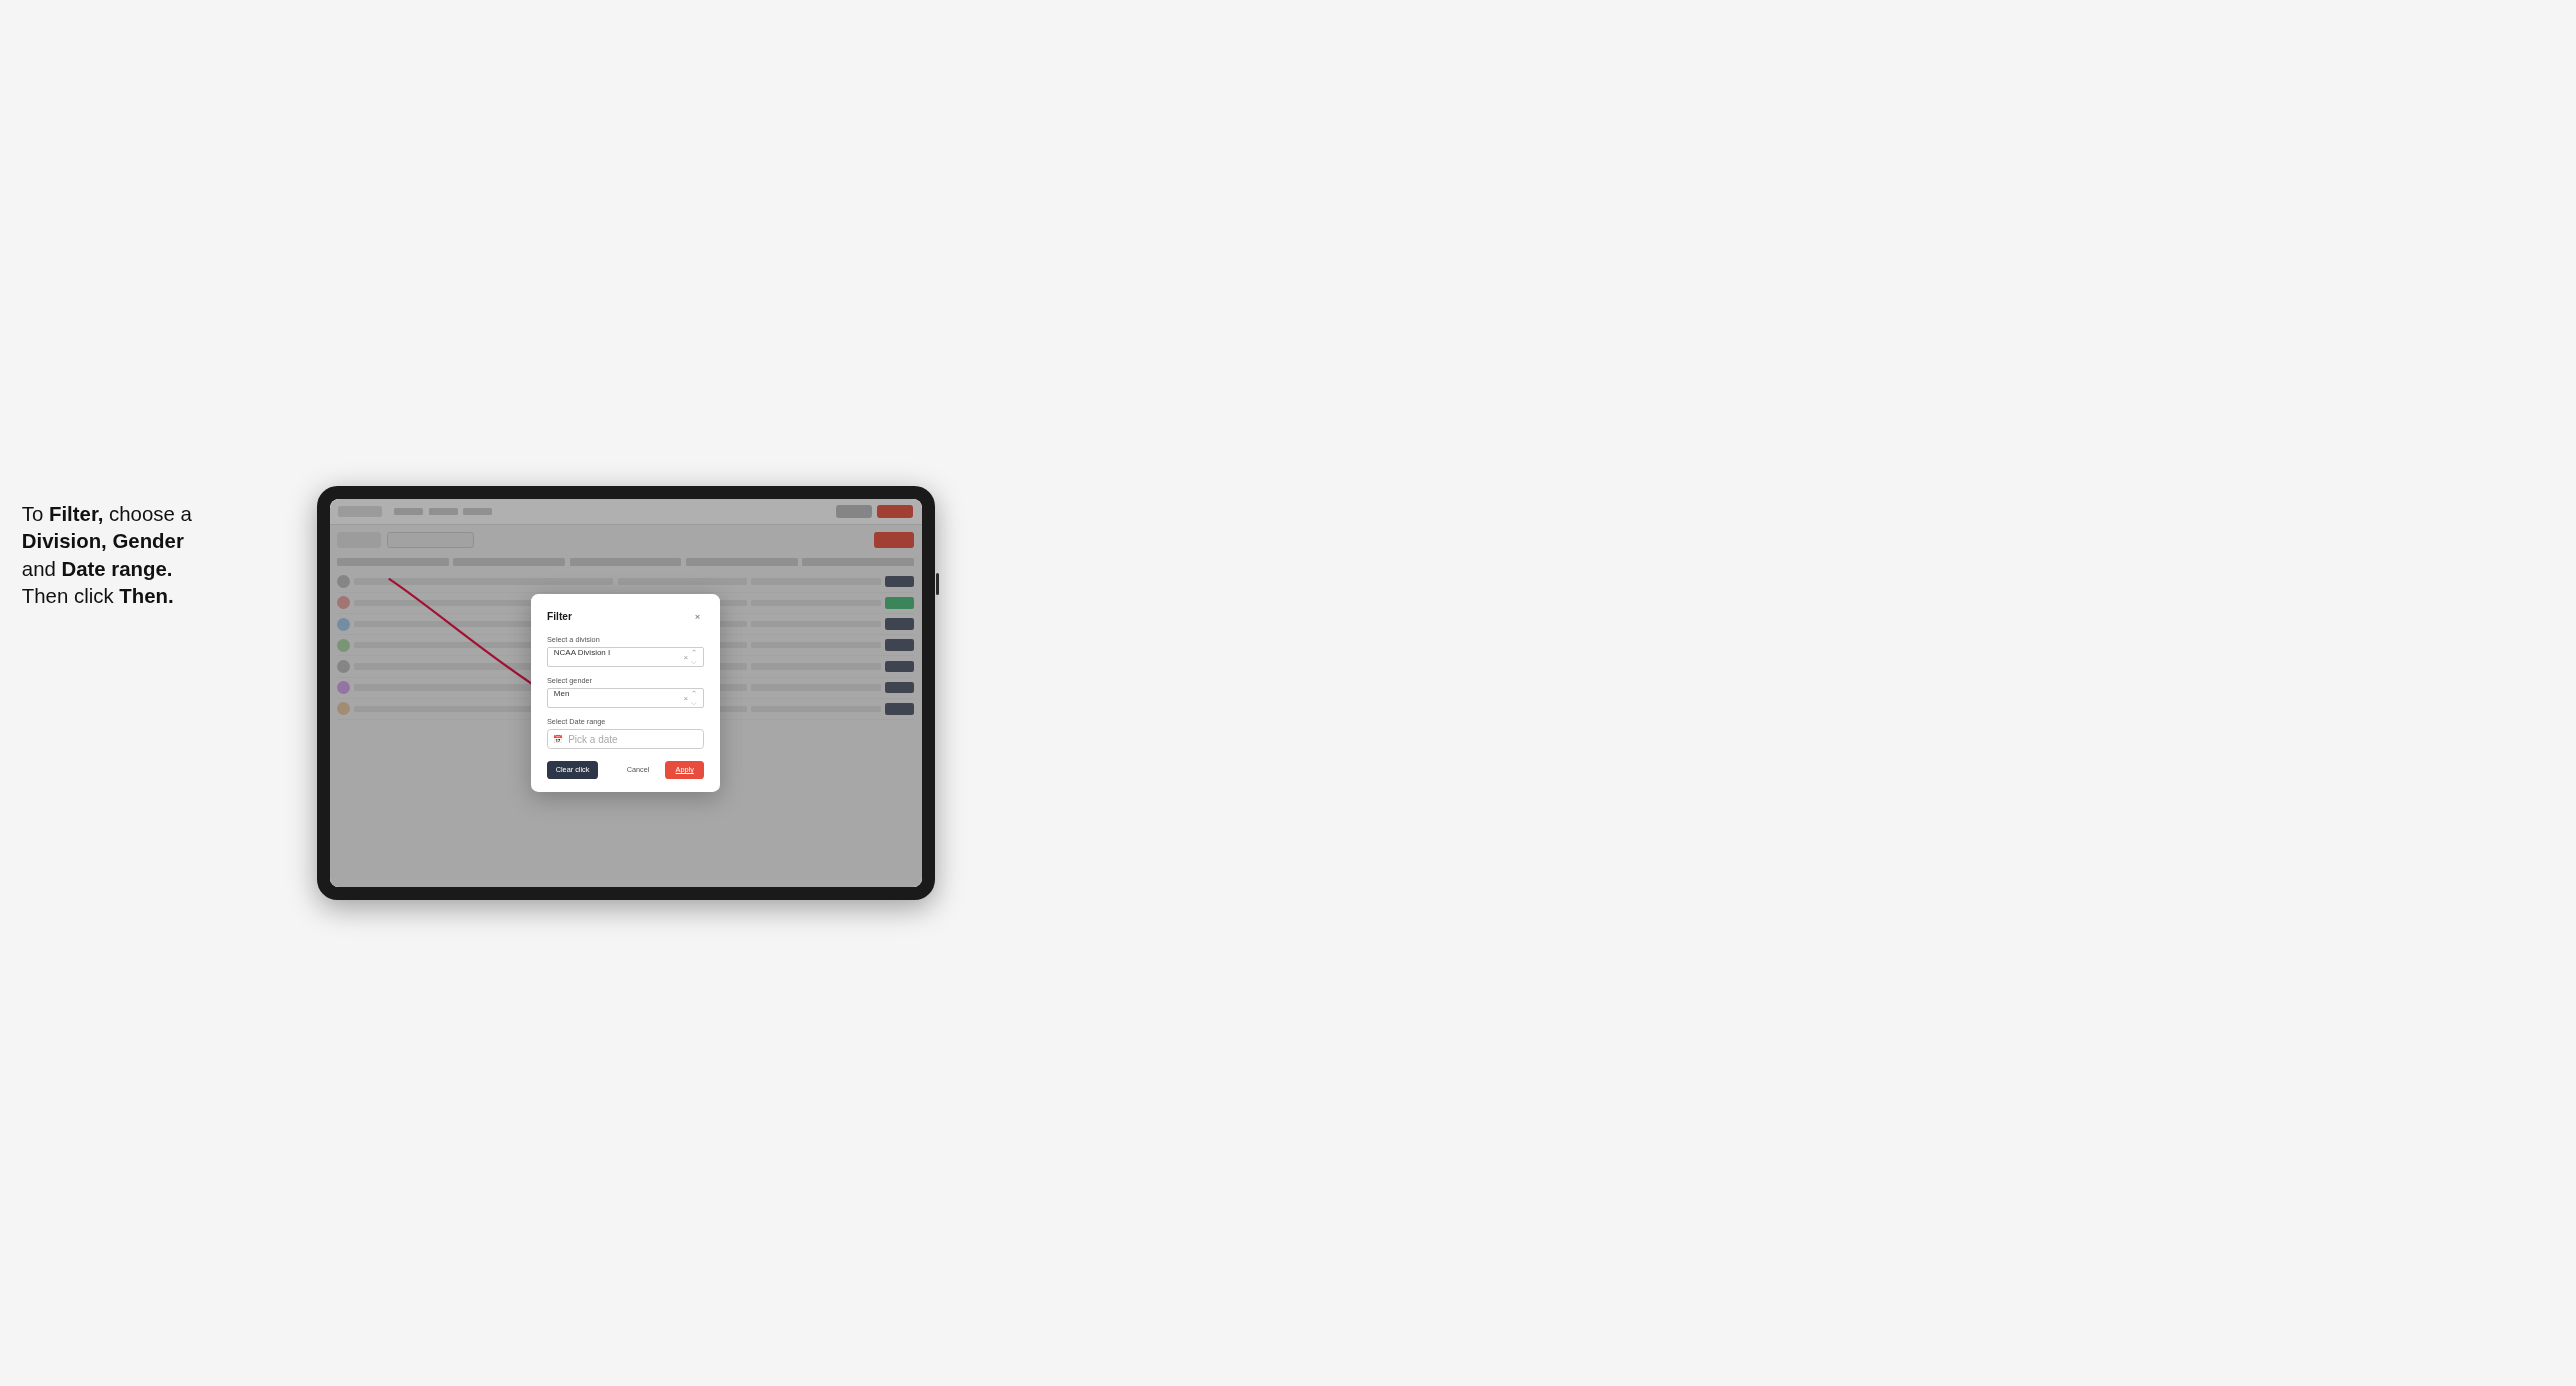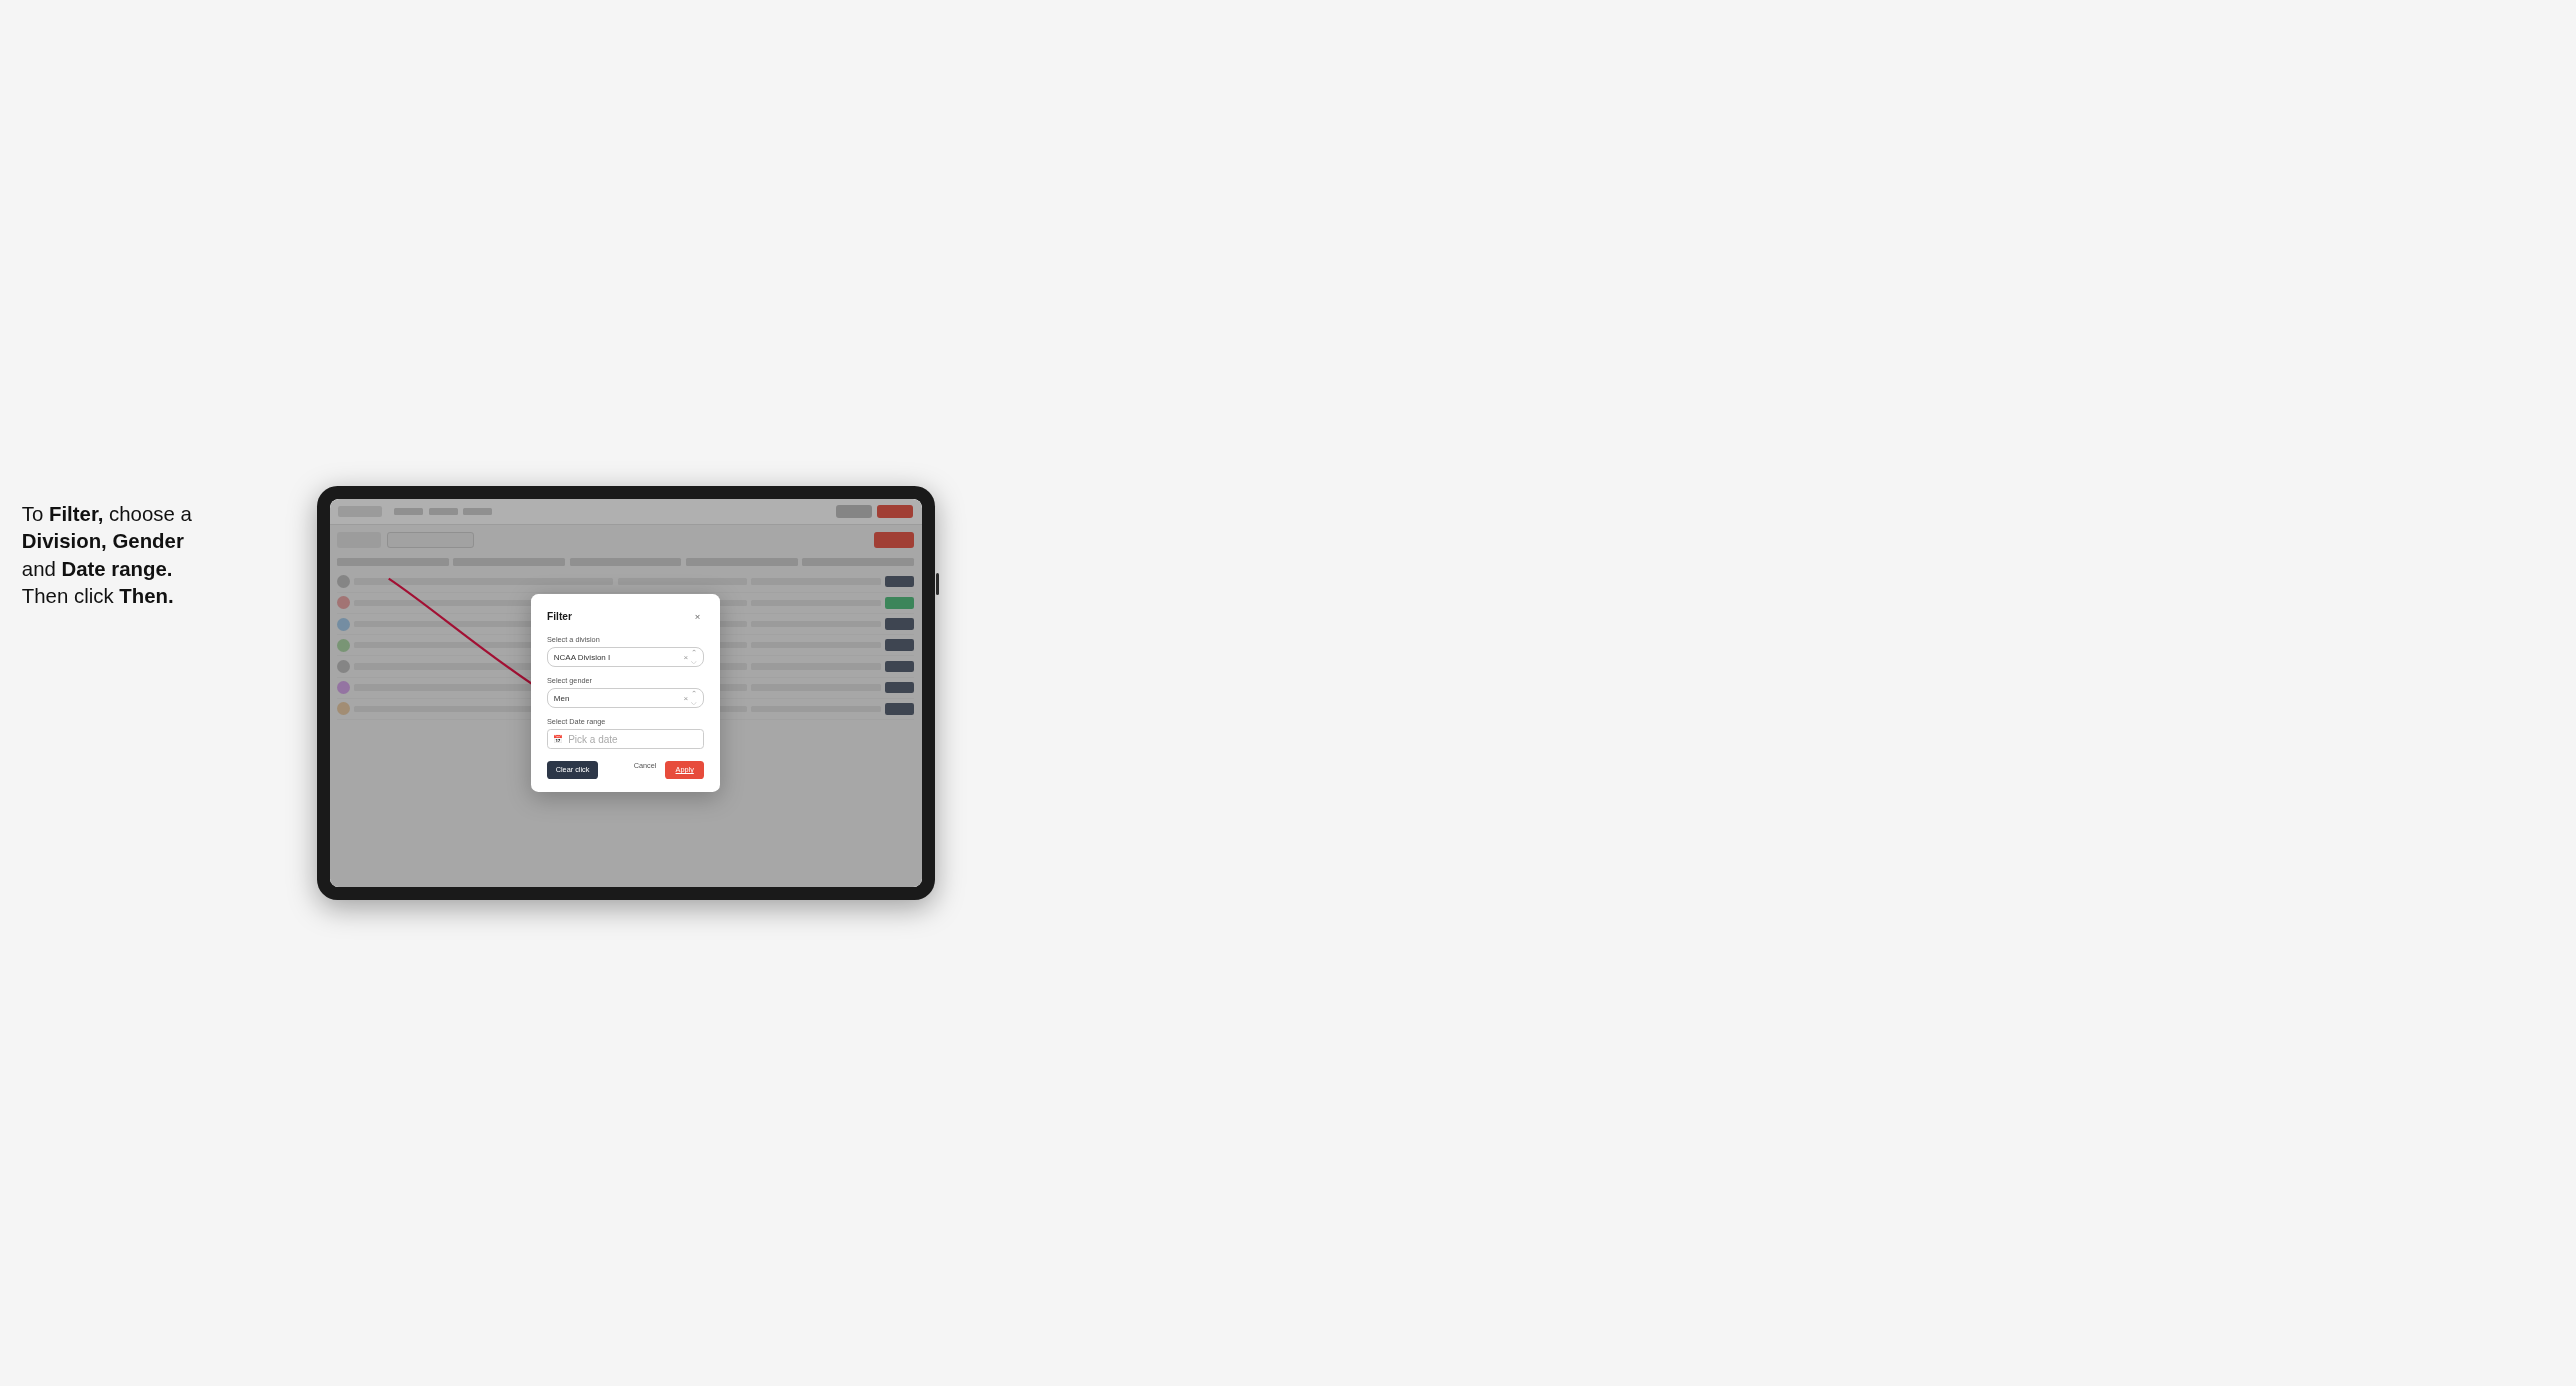--- a/index.html
+++ b/index.html
@@ -273,26 +273,25 @@
       font-size: 7.3px;
       color: #555;
       margin-bottom: 2.9px;
       display: block;
     }
 
     .form-select {
       width: 100%;
       height: 20.4px;
       border: 0.7px solid #ccc;
-      border-radius: 8px;
+      border-radius: 2px;
       padding: 0 5.8px;
       font-size: 8px;
       color: #333;
       display: flex;
-      align-items: center;
       justify-content: space-between;
       background: #fff;
       position: relative;
     }
 
     .form-select-text {
       font-size: 8px;
       color: #333;
     }
 
@@ -344,22 +343,22 @@
       border: none;
       border-radius: 3.6px;
       padding: 4.4px 8.7px;
       font-size: 7.3px;
       font-weight: 500;
       cursor: pointer;
     }
 
     .btn-group-right {
       display: flex;
-      gap: 9px;
-      align-items: flex-start;
+      gap: 16px;
+      align-items: center;
     }
 
     .btn-cancel {
       background: none;
       border: none;
       font-size: 7.3px;
       color: #555;
       cursor: pointer;
     }
 

